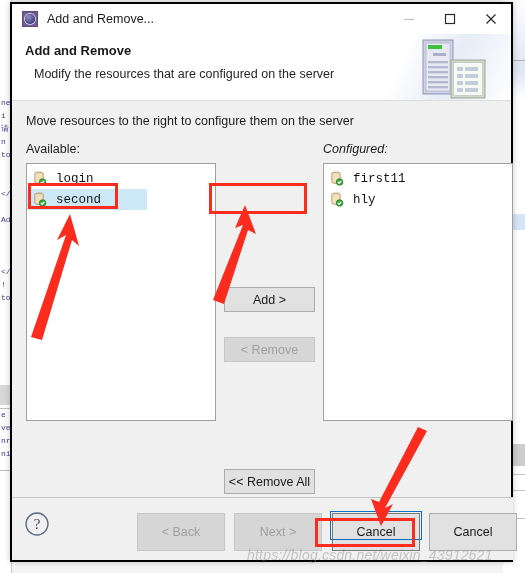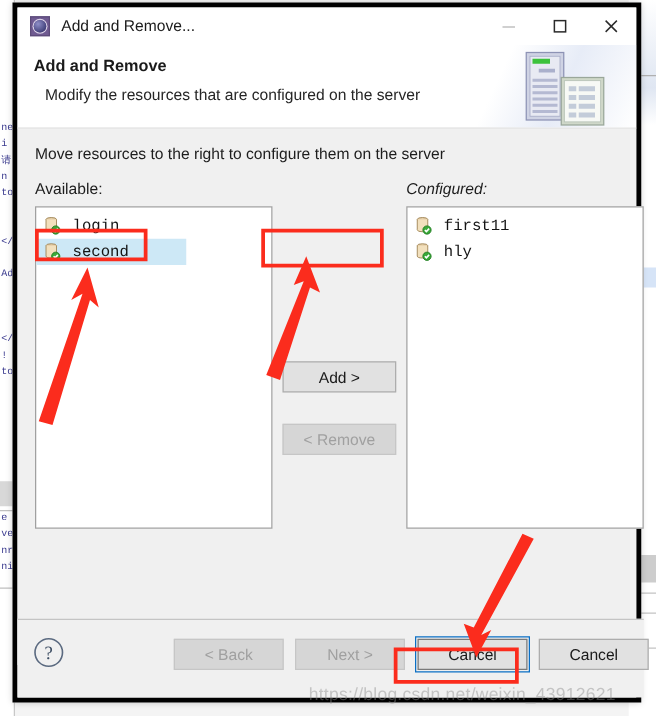--- a/index.html
+++ b/index.html
@@ -109,21 +109,21 @@
   }
 
   
   .dialog {
     position: absolute;
     left: 10px;
     top: 2px;
     width: 503px;
     height: 560px;
     background: #f0f0f0;
-    border: 4px solid #000000;
+    border: 2px solid #000000;
     box-sizing: border-box;
     box-shadow: 0 0 6px rgba(0,0,0,0.22);
   }
 
   
   .titlebar {
     position: relative;
     height: 30px;
     background: #ffffff;
     display: flex;
@@ -314,21 +314,21 @@
   }
   .help-icon {
     position: absolute;
     left: 12px; top: 13px;
     width: 26px; height: 26px;
   }
   .foot-btn {
     position: absolute;
     top: 15px;
     width: 88px;
-    height: 25px;
+    height: 38px;
   }
   .btn-back   { left: 125px; }
   .btn-next   { left: 222px; }
   .btn-finish { left: 320px; border: 1px solid #7a7a7a; }
   .btn-cancel { left: 417px; }
   .focus-ring {
     position: absolute;
     left: 318px; top: 13px;
     width: 92px; height: 29px;
     border: 1px solid #0b6fc4;
@@ -355,20 +355,21 @@
 
   .watermark {
     position: absolute;
     left: 247px; top: 547px;
     font-size: 14px;
     color: rgba(140,140,140,0.45);
     letter-spacing: 0.2px;
     white-space: nowrap;
     pointer-events: none;
     font-family: "Liberation Sans", sans-serif;
+    font-style: italic;
   }
 </style>
 </head>
 <body>
 
 <div id="screen">
 
   <div class="bg-layer">
     <div class="bg-editor-left">
       <div class="bg-code-col">
@@ -532,20 +533,21 @@
               <circle cx="10.6" cy="11" r="3.3" fill="#3aa93a" stroke="#1f7a1f" stroke-width="0.7"></circle>
               <path d="M8.9 11 l1.2 1.3 l2.2 -2.4" fill="none" stroke="#ffffff" stroke-width="1.3"></path>
             </svg>
           </span>
           <span class="list-item-label">hly</span>
         </div>
       </div>
 
       <div class="btn mid-btn btn-add">Add &gt;</div>
       <div class="btn mid-btn btn-remove disabled">&lt; Remove</div>
+      <div class="btn mid-btn btn-remove-all">&lt;&lt; Remove All</div>
 
       <div class="check-row">
         <span class="checkbox">
           <svg width="11" height="11" viewBox="0 0 11 11">
               <path d="M1.5 5.5 L4 8.4 L9.5 1.6" fill="none" stroke="#1b1b1b" stroke-width="1.3"></path>
             </svg>
         </span>
         <span>If server is started, publish changes immediately</span>
       </div>
     </div>

